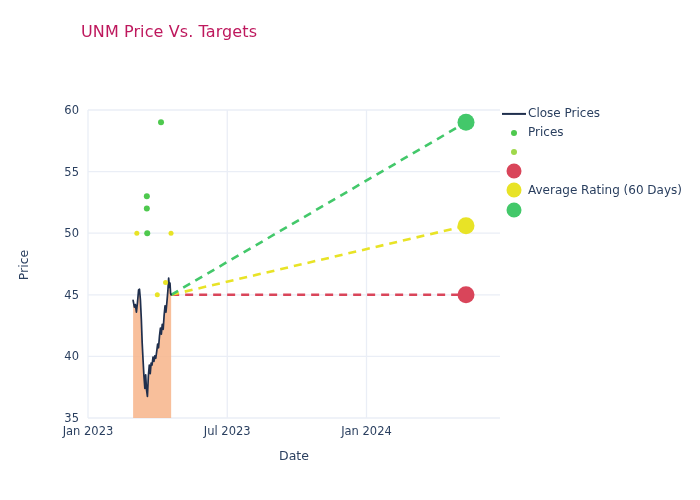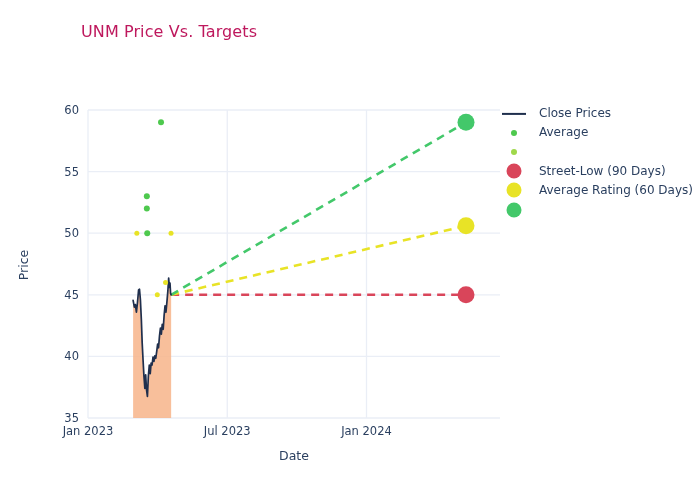--- a/index.html
+++ b/index.html
@@ -77,21 +77,20 @@
     right: 2px;
     top: 50%;
     height: 2.2px;
     transform: translateY(-50%);
   }
   .legend-label {
     font-size: 12px;
     color: #2a3f5f;
     white-space: nowrap;
     line-height: 19px;
-    margin-left: 11px;
   }
 </style>
 </head>
 <body>
 
 <div id="root">
 
   <div id="chart-title">UNM Price Vs. Targets</div>
 
   <svg id="plot-svg" width="700" height="500">
@@ -155,32 +154,31 @@
       <div class="legend-row">
         <span class="legend-marker">
           <span class="line" style="background: rgb(31, 47, 77);"></span>
         </span>
         <span class="legend-label">Close Prices</span>
       </div>
       <div class="legend-row">
         <span class="legend-marker">
           <span class="dot" style="width: 6px; height: 6px; background: rgb(78, 201, 78);"></span>
         </span>
-        <span class="legend-label">Average</span>
+        <span class="legend-label">Prices</span>
       </div>
       <div class="legend-row">
         <span class="legend-marker">
           <span class="dot" style="width: 6px; height: 6px; background: rgb(159, 216, 74);"></span>
         </span>
       </div>
       <div class="legend-row">
         <span class="legend-marker">
           <span class="dot" style="width: 15px; height: 15px; background: rgb(217, 69, 90);"></span>
         </span>
-        <span class="legend-label">Street-Low (90 Days)</span>
       </div>
       <div class="legend-row">
         <span class="legend-marker">
           <span class="dot" style="width: 15px; height: 15px; background: rgb(232, 227, 38);"></span>
         </span>
         <span class="legend-label">Average Rating (60 Days)</span>
       </div>
       <div class="legend-row">
         <span class="legend-marker">
           <span class="dot" style="width: 15px; height: 15px; background: rgb(67, 200, 106);"></span>

